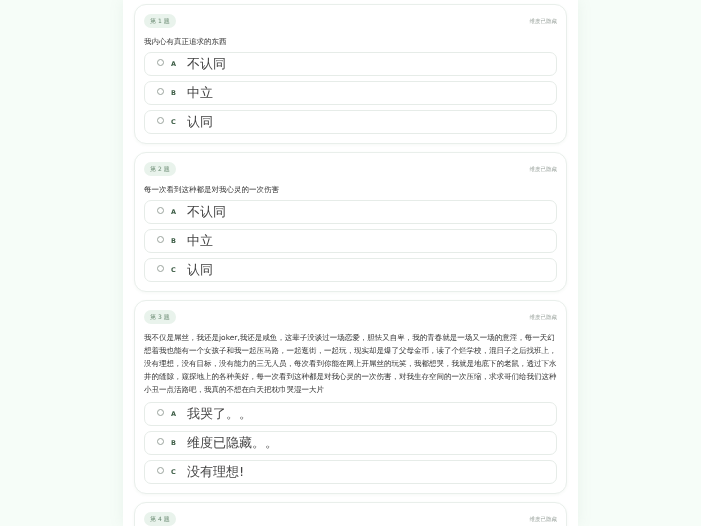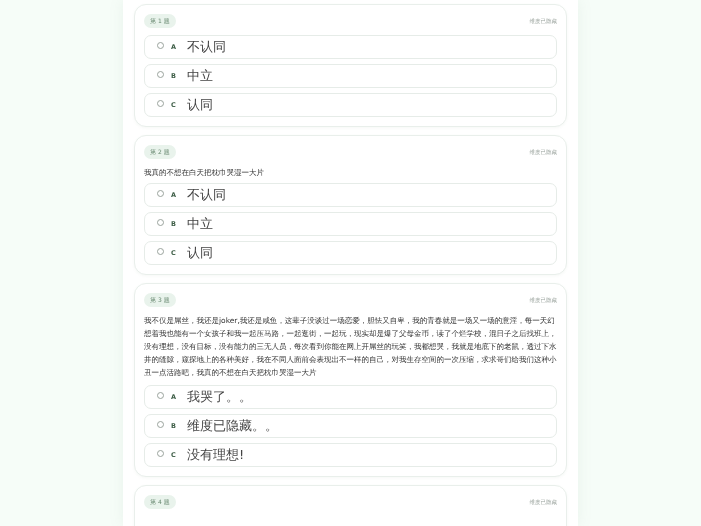--- a/index.html
+++ b/index.html
@@ -94,20 +94,21 @@
 </head>
 <body>
 
 <div class="column">
 
   <div class="card">
     <div class="card-head">
       <span class="badge">第 1 题</span>
       <span class="hidden-tag">维度已隐藏</span>
     </div>
+    <div class="question">我内心有真正追求的东西</div>
     <div class="option">
       <span class="radio"></span>
       <span class="opt-letter">A</span>
       <span class="opt-text">不认同</span>
     </div>
     <div class="option">
       <span class="radio"></span>
       <span class="opt-letter">B</span>
       <span class="opt-text">中立</span>
     </div>
@@ -116,21 +117,21 @@
       <span class="opt-letter">C</span>
       <span class="opt-text">认同</span>
     </div>
   </div>
 
   <div class="card">
     <div class="card-head">
       <span class="badge">第 2 题</span>
       <span class="hidden-tag">维度已隐藏</span>
     </div>
-    <div class="question">我真的不想在白天把枕巾哭湿一大片</div>
+    <div class="question">每一次看到这种都是对我心灵的一次伤害</div>
     <div class="option">
       <span class="radio"></span>
       <span class="opt-letter">A</span>
       <span class="opt-text">不认同</span>
     </div>
     <div class="option">
       <span class="radio"></span>
       <span class="opt-letter">B</span>
       <span class="opt-text">中立</span>
     </div>
@@ -139,21 +140,21 @@
       <span class="opt-letter">C</span>
       <span class="opt-text">认同</span>
     </div>
   </div>
 
   <div class="card">
     <div class="card-head">
       <span class="badge">第 3 题</span>
       <span class="hidden-tag">维度已隐藏</span>
     </div>
-    <div class="question long">我不仅是屌丝，我还是joker,我还是咸鱼，这辈子没谈过一场恋爱，胆怯又自卑，我的青春就是一场又一场的意淫，每一天幻想着我也能有一个女孩子和我一起压马路，一起逛街，一起玩，现实却是爆了父母金币，读了个烂学校，混日子之后找班上，没有理想，没有目标，没有能力的三无人员，每次看到你能在网上开屌丝的玩笑，我都想哭，我就是地底下的老鼠，透过下水井的缝隙，窥探地上的各种美好，我在不同人面前会表现出不一样的自己，对我生存空间的一次压缩，求求哥们给我们这种小丑一点活路吧，我真的不想在白天把枕巾哭湿一大片</div>
+    <div class="question long">我不仅是屌丝，我还是joker,我还是咸鱼，这辈子没谈过一场恋爱，胆怯又自卑，我的青春就是一场又一场的意淫，每一天幻想着我也能有一个女孩子和我一起压马路，一起逛街，一起玩，现实却是爆了父母金币，读了个烂学校，混日子之后找班上，没有理想，没有目标，没有能力的三无人员，每次看到你能在网上开屌丝的玩笑，我都想哭，我就是地底下的老鼠，透过下水井的缝隙，窥探地上的各种美好，每一次看到这种都是对我心灵的一次伤害，对我生存空间的一次压缩，求求哥们给我们这种小丑一点活路吧，我真的不想在白天把枕巾哭湿一大片</div>
     <div class="option">
       <span class="radio"></span>
       <span class="opt-letter">A</span>
       <span class="opt-text">我哭了。。</span>
     </div>
     <div class="option">
       <span class="radio"></span>
       <span class="opt-letter">B</span>
       <span class="opt-text">维度已隐藏。。</span>
     </div>

